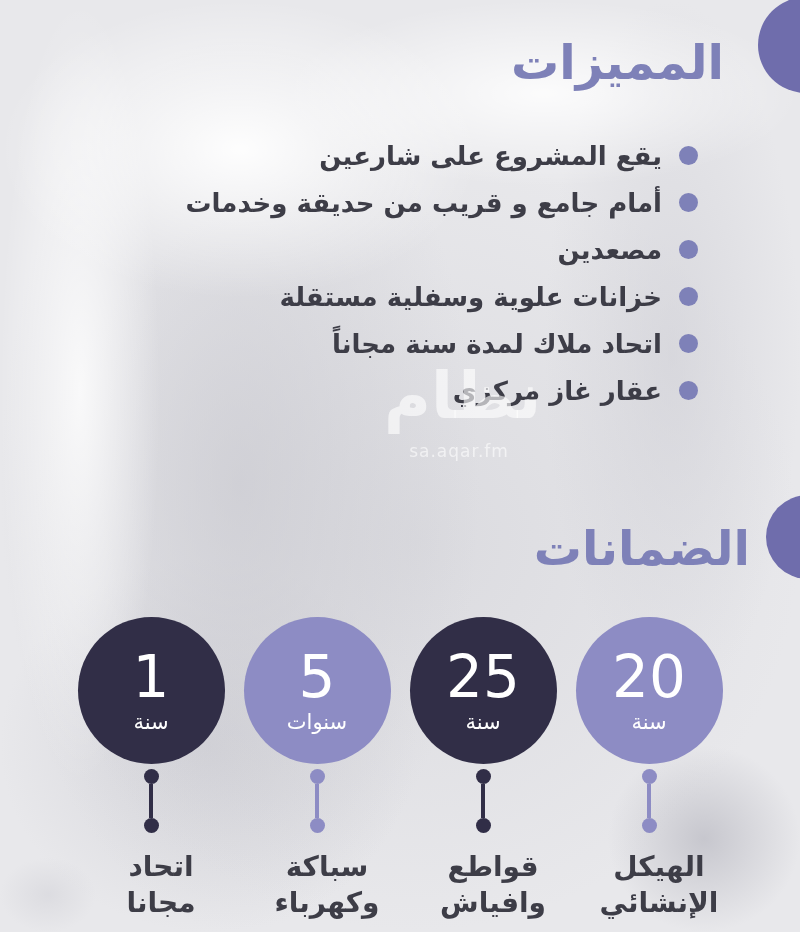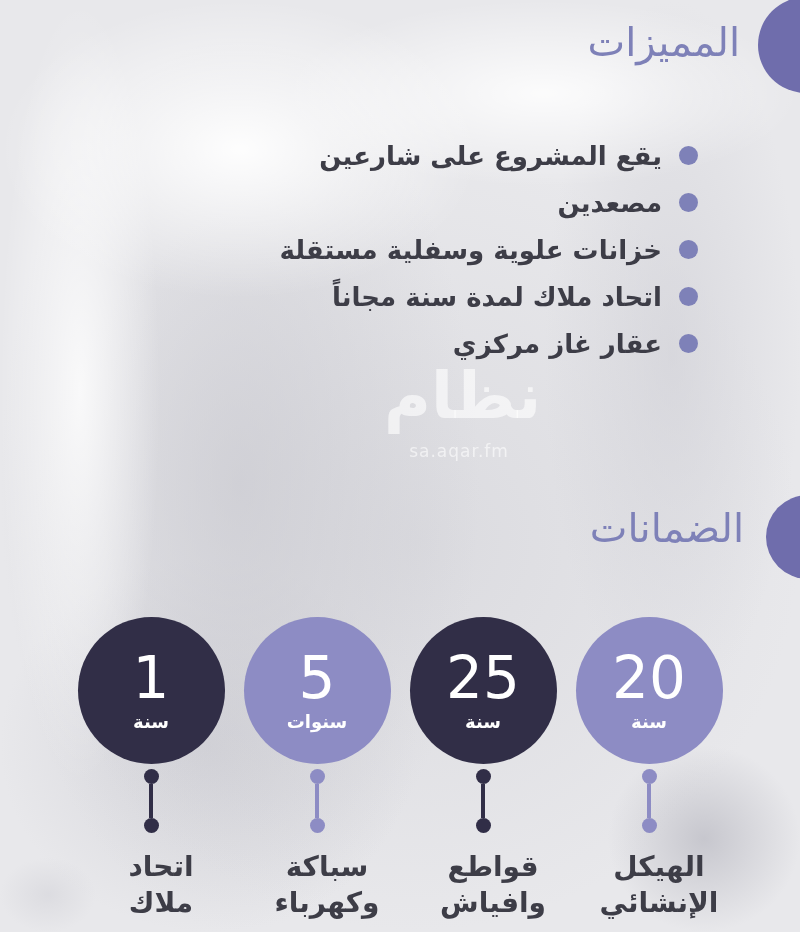--- a/index.html
+++ b/index.html
@@ -24,27 +24,27 @@
       radial-gradient(closest-side at 6% 96%, rgba(208,208,214,0.5), rgba(208,208,214,0) 100%),
       var(--bg,#e8e8eb);
   }
   .deco-circle{
     position:absolute;border-radius:50%;
     background:var(--deco,#6f6dac);
   }
   .deco-circle.big{width:96px;height:96px;right:-54px;top:-3px;}
   .deco-circle.small{width:84px;height:84px;right:-50px;top:495px;}
   .sec-title{
-    position:absolute;margin:0;
-    font-size:40px;font-weight:400;line-height:1;
+    position:absolute;margin:16px;
+    font-size:48px;font-weight:700;line-height:1;
     color:var(--accent,#7e81b8);
     letter-spacing:0;
   }
   .sec-title.t1{top:22px;right:60px;}
-  .sec-title.t2{top:508px;right:56px;}
+  .sec-title.t2{top:508px;right:34px;}
   .feat-list{
     position:absolute;top:116px;right:0;left:0;
     margin:16px;padding:0 86px 0 30px;
     list-style:none;
   }
   .feat-item{
     display:flex;align-items:center;gap:17px;
     height:47px;
   }
   .bullet{
@@ -76,21 +76,21 @@
     width:150px;display:flex;flex-direction:column;align-items:center;
   }
   .g-circle{
     width:147px;height:147px;border-radius:50%;
     display:flex;flex-direction:column;align-items:center;justify-content:center;
     color:#fff;
   }
   .g-col.dark .g-circle{background:var(--dark,#312e47);}
   .g-col.purple .g-circle{background:var(--purple,#8d8cc4);}
   .g-value{font-size:58px;line-height:1;font-weight:400;}
-  .g-unit{font-size:18px;font-weight:700;margin-top:4px;}
+  .g-unit{font-size:21px;font-weight:400;margin-top:4px;}
   .connector{
     margin-top:5px;height:64px;
     display:flex;flex-direction:column;align-items:center;
   }
   .connector .dot{width:15px;height:15px;border-radius:50%;}
   .connector .line{width:4px;flex:1 1 auto;}
   .g-col.dark .connector .dot,.g-col.dark .connector .line{background:var(--dark,#312e47);}
   .g-col.purple .connector .dot,.g-col.purple .connector .line{background:var(--purple,#8d8cc4);}
   .g-label{
     margin-top:16px;text-align:center;
@@ -107,20 +107,24 @@
   <span class="deco-circle big"></span>
   <h1 class="sec-title t1">المميزات</h1>
 
   <ul class="feat-list">
     <li class="feat-item">
       <span class="bullet"></span>
       <span class="feat-text">يقع المشروع على شارعين</span>
     </li>
     <li class="feat-item">
       <span class="bullet"></span>
+      <span class="feat-text">أمام جامع و قريب من حديقة وخدمات</span>
+    </li>
+    <li class="feat-item">
+      <span class="bullet"></span>
       <span class="feat-text">مصعدين</span>
     </li>
     <li class="feat-item">
       <span class="bullet"></span>
       <span class="feat-text">خزانات علوية وسفلية مستقلة</span>
     </li>
     <li class="feat-item">
       <span class="bullet"></span>
       <span class="feat-text">اتحاد ملاك لمدة سنة مجاناً</span>
     </li>
@@ -193,18 +197,18 @@
         <div class="g-value">1</div>
         <div class="g-unit">سنة</div>
       </div>
       <div class="connector">
         <span class="dot"></span>
         <span class="line"></span>
         <span class="dot"></span>
       </div>
       <div class="g-label">
         <div>اتحاد</div>
-        <div>ملاك</div>
+        <div>مجانا</div>
       </div>
     </div>
 
   </div>
 </div>
 
 </body></html>

